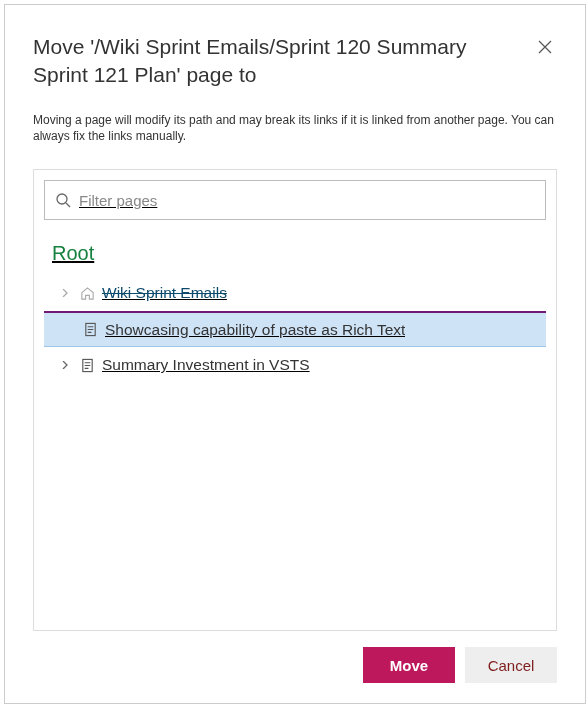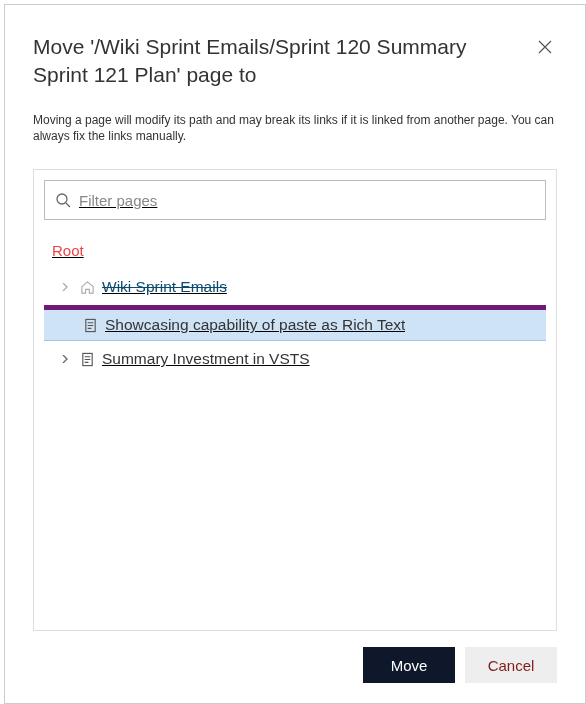--- a/index.html
+++ b/index.html
@@ -78,23 +78,23 @@
       background: transparent;
     }
     .filter-input::placeholder { color: #888; }
     .tree {
       margin-top: 18px;
       font-size: 15.5px;
       color: #333;
       overflow: auto;
     }
     .root-label {
-      font-size: 15px;
+      font-size: 20px;
       padding: 4px 8px 10px 8px;
-      color: #ef4444;
+      color: #15803d;
     }
     .tree-row {
       display: flex;
       align-items: center;
       height: 36px;
       gap: 7px;
       cursor: pointer;
     }
     .tree-row .chev {
       width: 14px;
@@ -112,21 +112,21 @@
       align-items: center;
       justify-content: center;
       flex-shrink: 0;
     }
     .tree-row .icon svg { width: 15px; height: 15px; }
     .tree-row .lbl { white-space: nowrap; overflow: hidden; text-overflow: ellipsis; }
     .row-depth1 { padding-left: 14px; }
     .row-depth2 { padding-left: 38px; }
     .row-selected {
       background: #cfe3f7;
-      border-top: 5px solid #701a75;
+      border-top: 2px solid #701a75;
       border-bottom: 1px solid #9fc5e8;
       margin-left: -10px;
       margin-right: -10px;
       padding-left: 48px;
       padding-right: 10px;
     }
     .row-disabled .lbl {
       color: #0c4a6e;
       text-decoration: line-through;
     }
@@ -140,21 +140,21 @@
     .btn {
       min-width: 92px;
       height: 36px;
       font-size: 15px;
       border: none;
       cursor: pointer;
       display: flex;
       align-items: center;
       justify-content: center;
     }
-    .btn-primary { background: #0f172a; color: #fff; }
+    .btn-primary { background: #be185d; color: #fff; font-weight: bold; }
     .btn-secondary { background: #eee; color: #7f1d1d; }
   </style>
 </head>
 <body>
 
 <div class="dialog">
   <div class="title-row">
     <h1 class="dialog-title">Move '/Wiki Sprint Emails/Sprint 120 Summary Sprint 121 Plan' page to</h1>
     <div class="close-btn">
       <svg viewBox="0 0 14 14" stroke="currentColor" stroke-width="1.2" fill="none">

